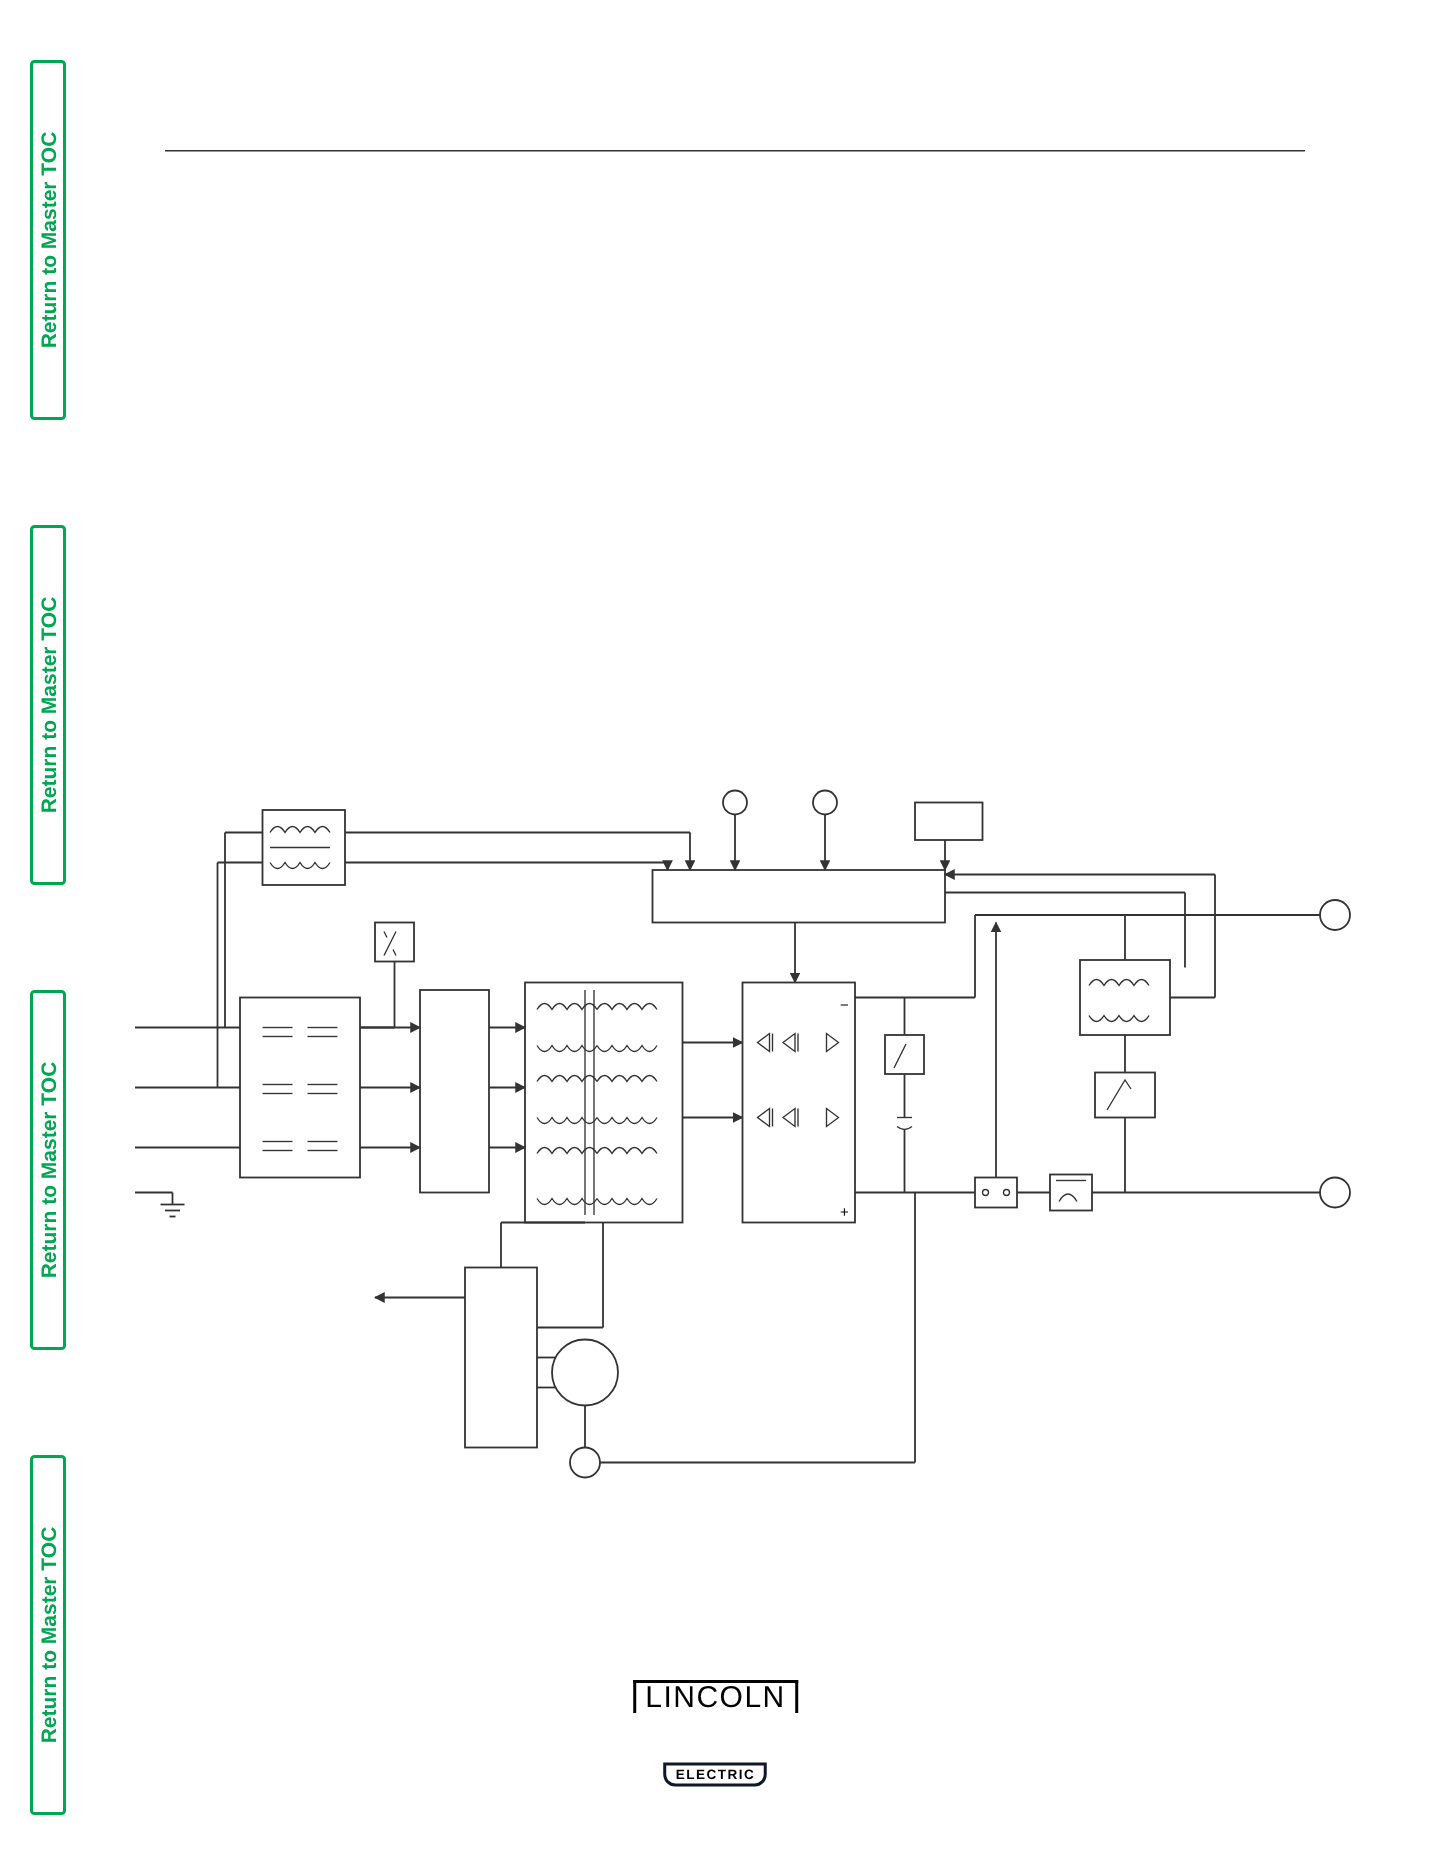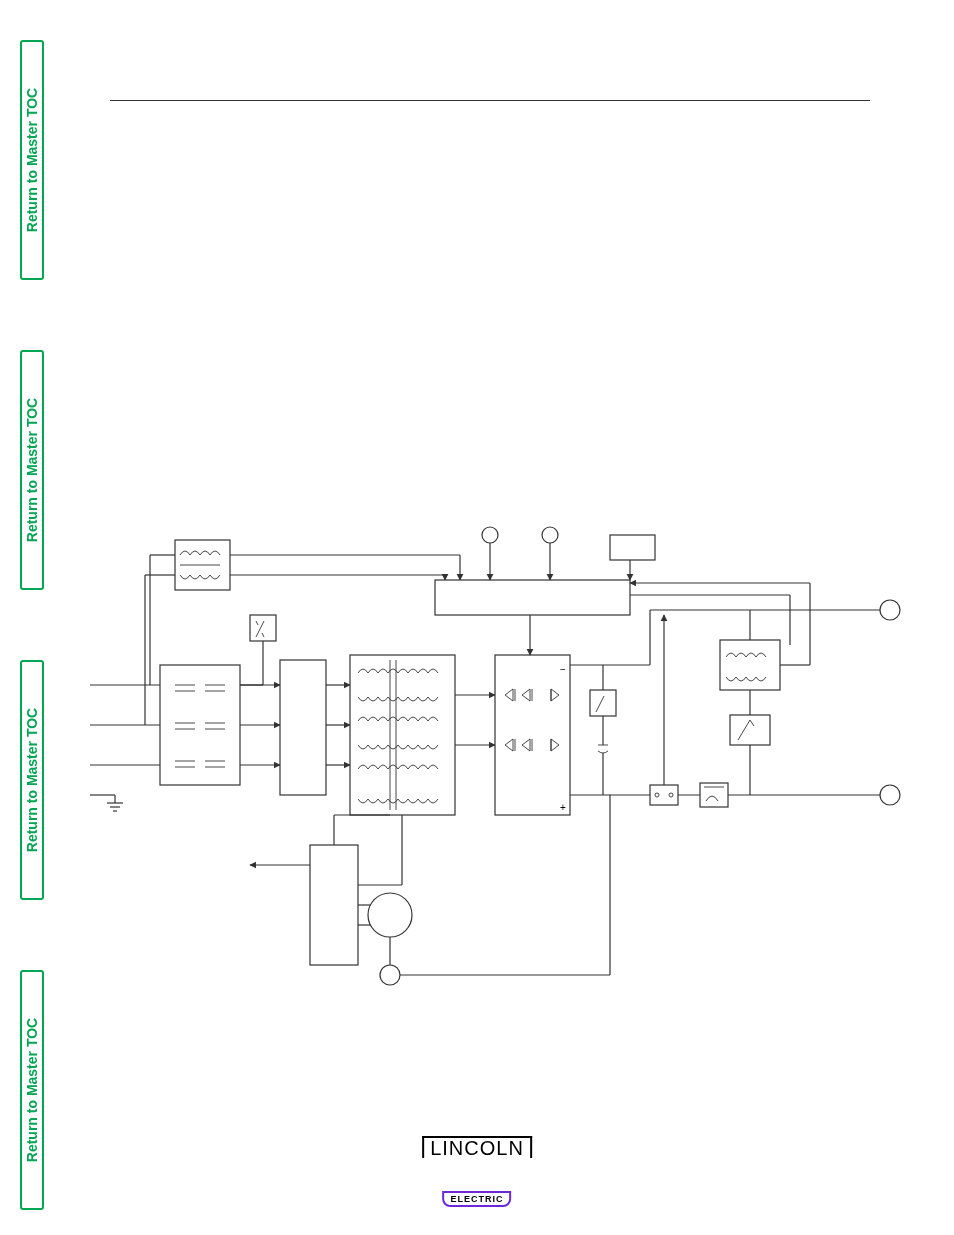--- a/index.html
+++ b/index.html
@@ -52,41 +52,41 @@
     top: 100px;
     width: 760px;
     height: 1px;
     background: #333;
   }
   
   .logo {
     position: absolute;
     left: 50%;
     transform: translateX(-50%);
-    bottom: 28px;
+    bottom: 44px;
     text-align: center;
   }
   .logo-lincoln {
     font-family: Impact, "Arial Black", sans-serif;
     font-size: 20px;
     letter-spacing: 1px;
     color: #000;
     border: 2px solid #000;
     border-bottom: none;
     display: inline-block;
     padding: 0 6px 0 6px;
     line-height: 20px;
   }
   .logo-electric {
     font-family: Arial, sans-serif;
     font-size: 9px;
     font-weight: bold;
     letter-spacing: 1px;
     color: #000;
-    border: 2px solid #6d28d9;
+    border: 2px solid #0f172a;
     display: inline-block;
     padding: 0 6px;
     border-radius: 0 0 8px 8px;
     line-height: 12px;
     margin-top: 32px;
   }
   svg { width: 100%; height: 100%; }
   .wire { stroke: #333; stroke-width: 1.2; fill: none; }
   .box  { stroke: #333; stroke-width: 1.2; fill: #fff; }
   .thin { stroke: #333; stroke-width: 0.9; fill: none; }

